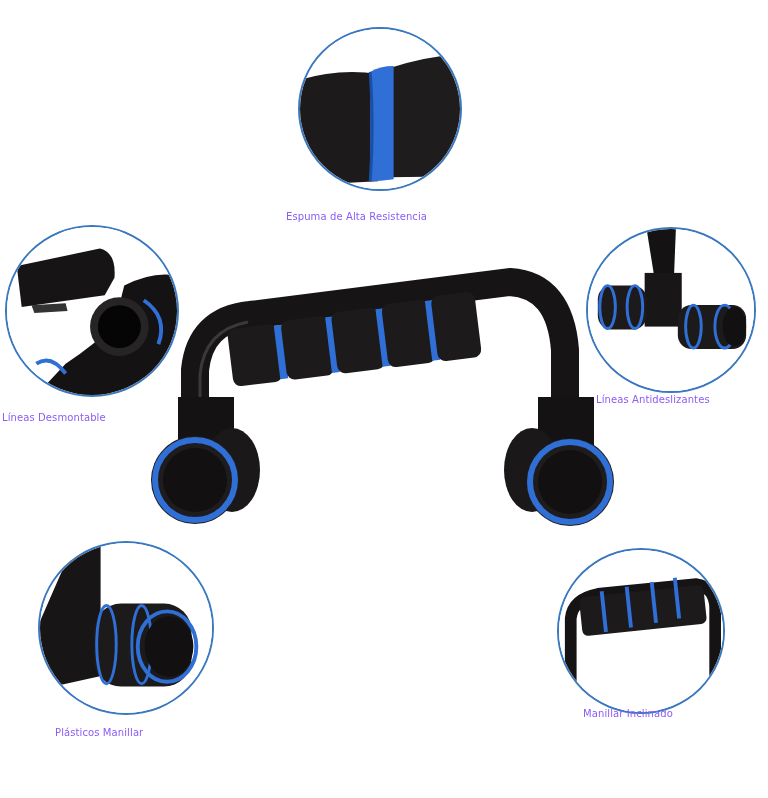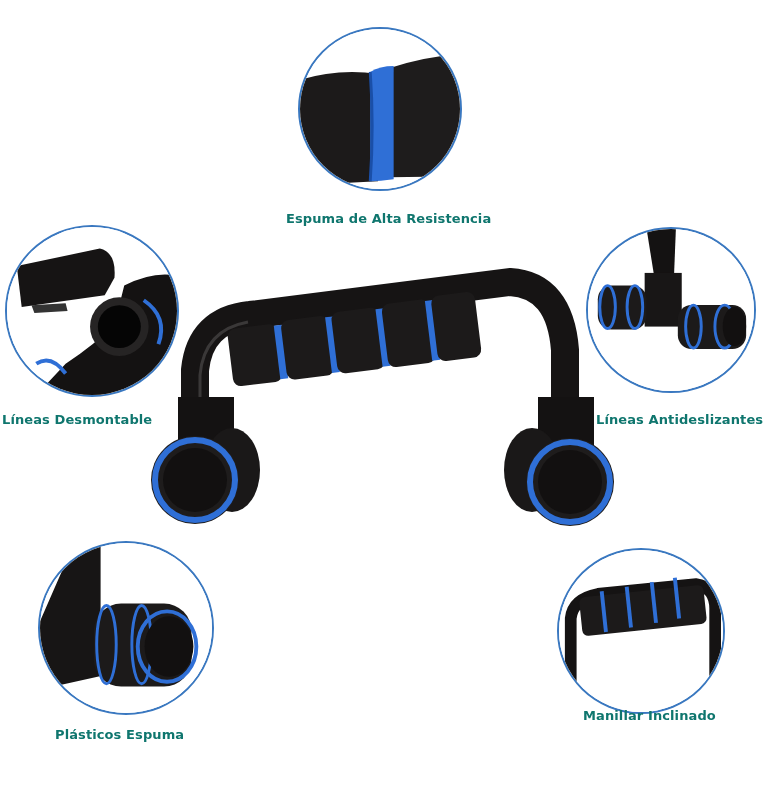--- a/index.html
+++ b/index.html
@@ -1,21 +1,21 @@
 <!DOCTYPE html>
 <html><head>
 <meta charset="utf-8">
 <style>
   html, body { margin: 0; padding: 0; background: #ffffff; }
   body { width: 768px; height: 798px; position: relative; overflow: hidden;
          font-family: "DejaVu Sans", "Liberation Sans", sans-serif; }
   .feature-circle { position: absolute; border-radius: 50%; border: 2px solid #3a78c0;
                     overflow: hidden; background: #ffffff; box-sizing: border-box; }
   .feature-circle svg { width: 100%; height: 100%; display: block; }
-  .label { position: absolute; font-size: 13px; font-weight: bold; color: #0f766e;
+  .label { position: absolute; font-size: 10px; font-weight: normal; color: #8b5cf6;
            white-space: nowrap; letter-spacing: 0.1px; }
   .main-product { position: absolute; left: 140px; top: 250px; width: 480px; height: 280px; }
   .main-product svg { width: 100%; height: 100%; display: block; }
 </style>
 </head>
 <body>
 
 <div class="feature-circle" style="left:298px; top:27px; width:164px; height:164px;">
   <svg viewBox="0 0 164 164">
     <rect width="164" height="164" fill="#ffffff"></rect>
@@ -48,34 +48,34 @@
     <rect x="58" y="45" width="38" height="55" fill="#181616"></rect>
     <rect x="10" y="58" width="50" height="45" rx="14" fill="#1c1a1a"></rect>
     <rect x="92" y="78" width="70" height="45" rx="14" fill="#1c1a1a"></rect>
     <ellipse cx="20" cy="80" rx="8" ry="22" fill="none" stroke="#2f6fd6" stroke-width="3"></ellipse>
     <ellipse cx="48" cy="80" rx="8" ry="22" fill="none" stroke="#2f6fd6" stroke-width="3"></ellipse>
     <ellipse cx="108" cy="100" rx="8" ry="22" fill="none" stroke="#2f6fd6" stroke-width="3"></ellipse>
     <ellipse cx="140" cy="100" rx="10" ry="22" fill="none" stroke="#2f6fd6" stroke-width="3"></ellipse>
     <ellipse cx="150" cy="100" rx="12" ry="20" fill="#121010"></ellipse>
   </svg>
 </div>
-<div class="label" style="left:596px; top:412px;">Líneas Antideslizantes</div>
+<div class="label" style="left:596px; top:394px;">Líneas Antideslizantes</div>
 
 <div class="feature-circle" style="left:38px; top:541px; width:176px; height:174px;">
   <svg viewBox="0 0 176 174">
     <rect width="176" height="174" fill="#ffffff"></rect>
     <path d="M35 0 L62 0 L62 80 L90 90 L90 130 L0 150 L0 80 Z" fill="#171515"></path>
     <rect x="55" y="62" width="100" height="85" rx="28" fill="#1c1a1a"></rect>
     <ellipse cx="68" cy="104" rx="10" ry="40" fill="none" stroke="#2f6fd6" stroke-width="3"></ellipse>
     <ellipse cx="104" cy="104" rx="10" ry="40" fill="none" stroke="#2f6fd6" stroke-width="3"></ellipse>
     <ellipse cx="130" cy="106" rx="30" ry="36" fill="none" stroke="#2f6fd6" stroke-width="4"></ellipse>
     <ellipse cx="132" cy="106" rx="25" ry="31" fill="#121010"></ellipse>
   </svg>
 </div>
-<div class="label" style="left:55px; top:727px;">Plásticos Espuma</div>
+<div class="label" style="left:55px; top:727px;">Plásticos Manillar</div>
 
 <div class="feature-circle" style="left:557px; top:548px; width:168px; height:166px;">
   <svg viewBox="0 0 168 166">
     <rect width="168" height="166" fill="#ffffff"></rect>
     <path d="M12 150 L12 70 Q14 50 40 45 L140 35 Q160 38 160 60 L160 150" stroke="#151313" stroke-width="12" fill="none"></path>
     <rect x="22" y="42" width="128" height="40" rx="6" fill="#1c1a1a" transform="rotate(-6 86 62)"></rect>
     <rect x="44" y="38" width="4" height="42" fill="#2f6fd6" transform="rotate(-6 86 62)"></rect>
     <rect x="70" y="36" width="4" height="42" fill="#2f6fd6" transform="rotate(-6 86 62)"></rect>
     <rect x="96" y="34" width="4" height="42" fill="#2f6fd6" transform="rotate(-6 86 62)"></rect>
     <rect x="120" y="32" width="4" height="42" fill="#2f6fd6" transform="rotate(-6 86 62)"></rect>

